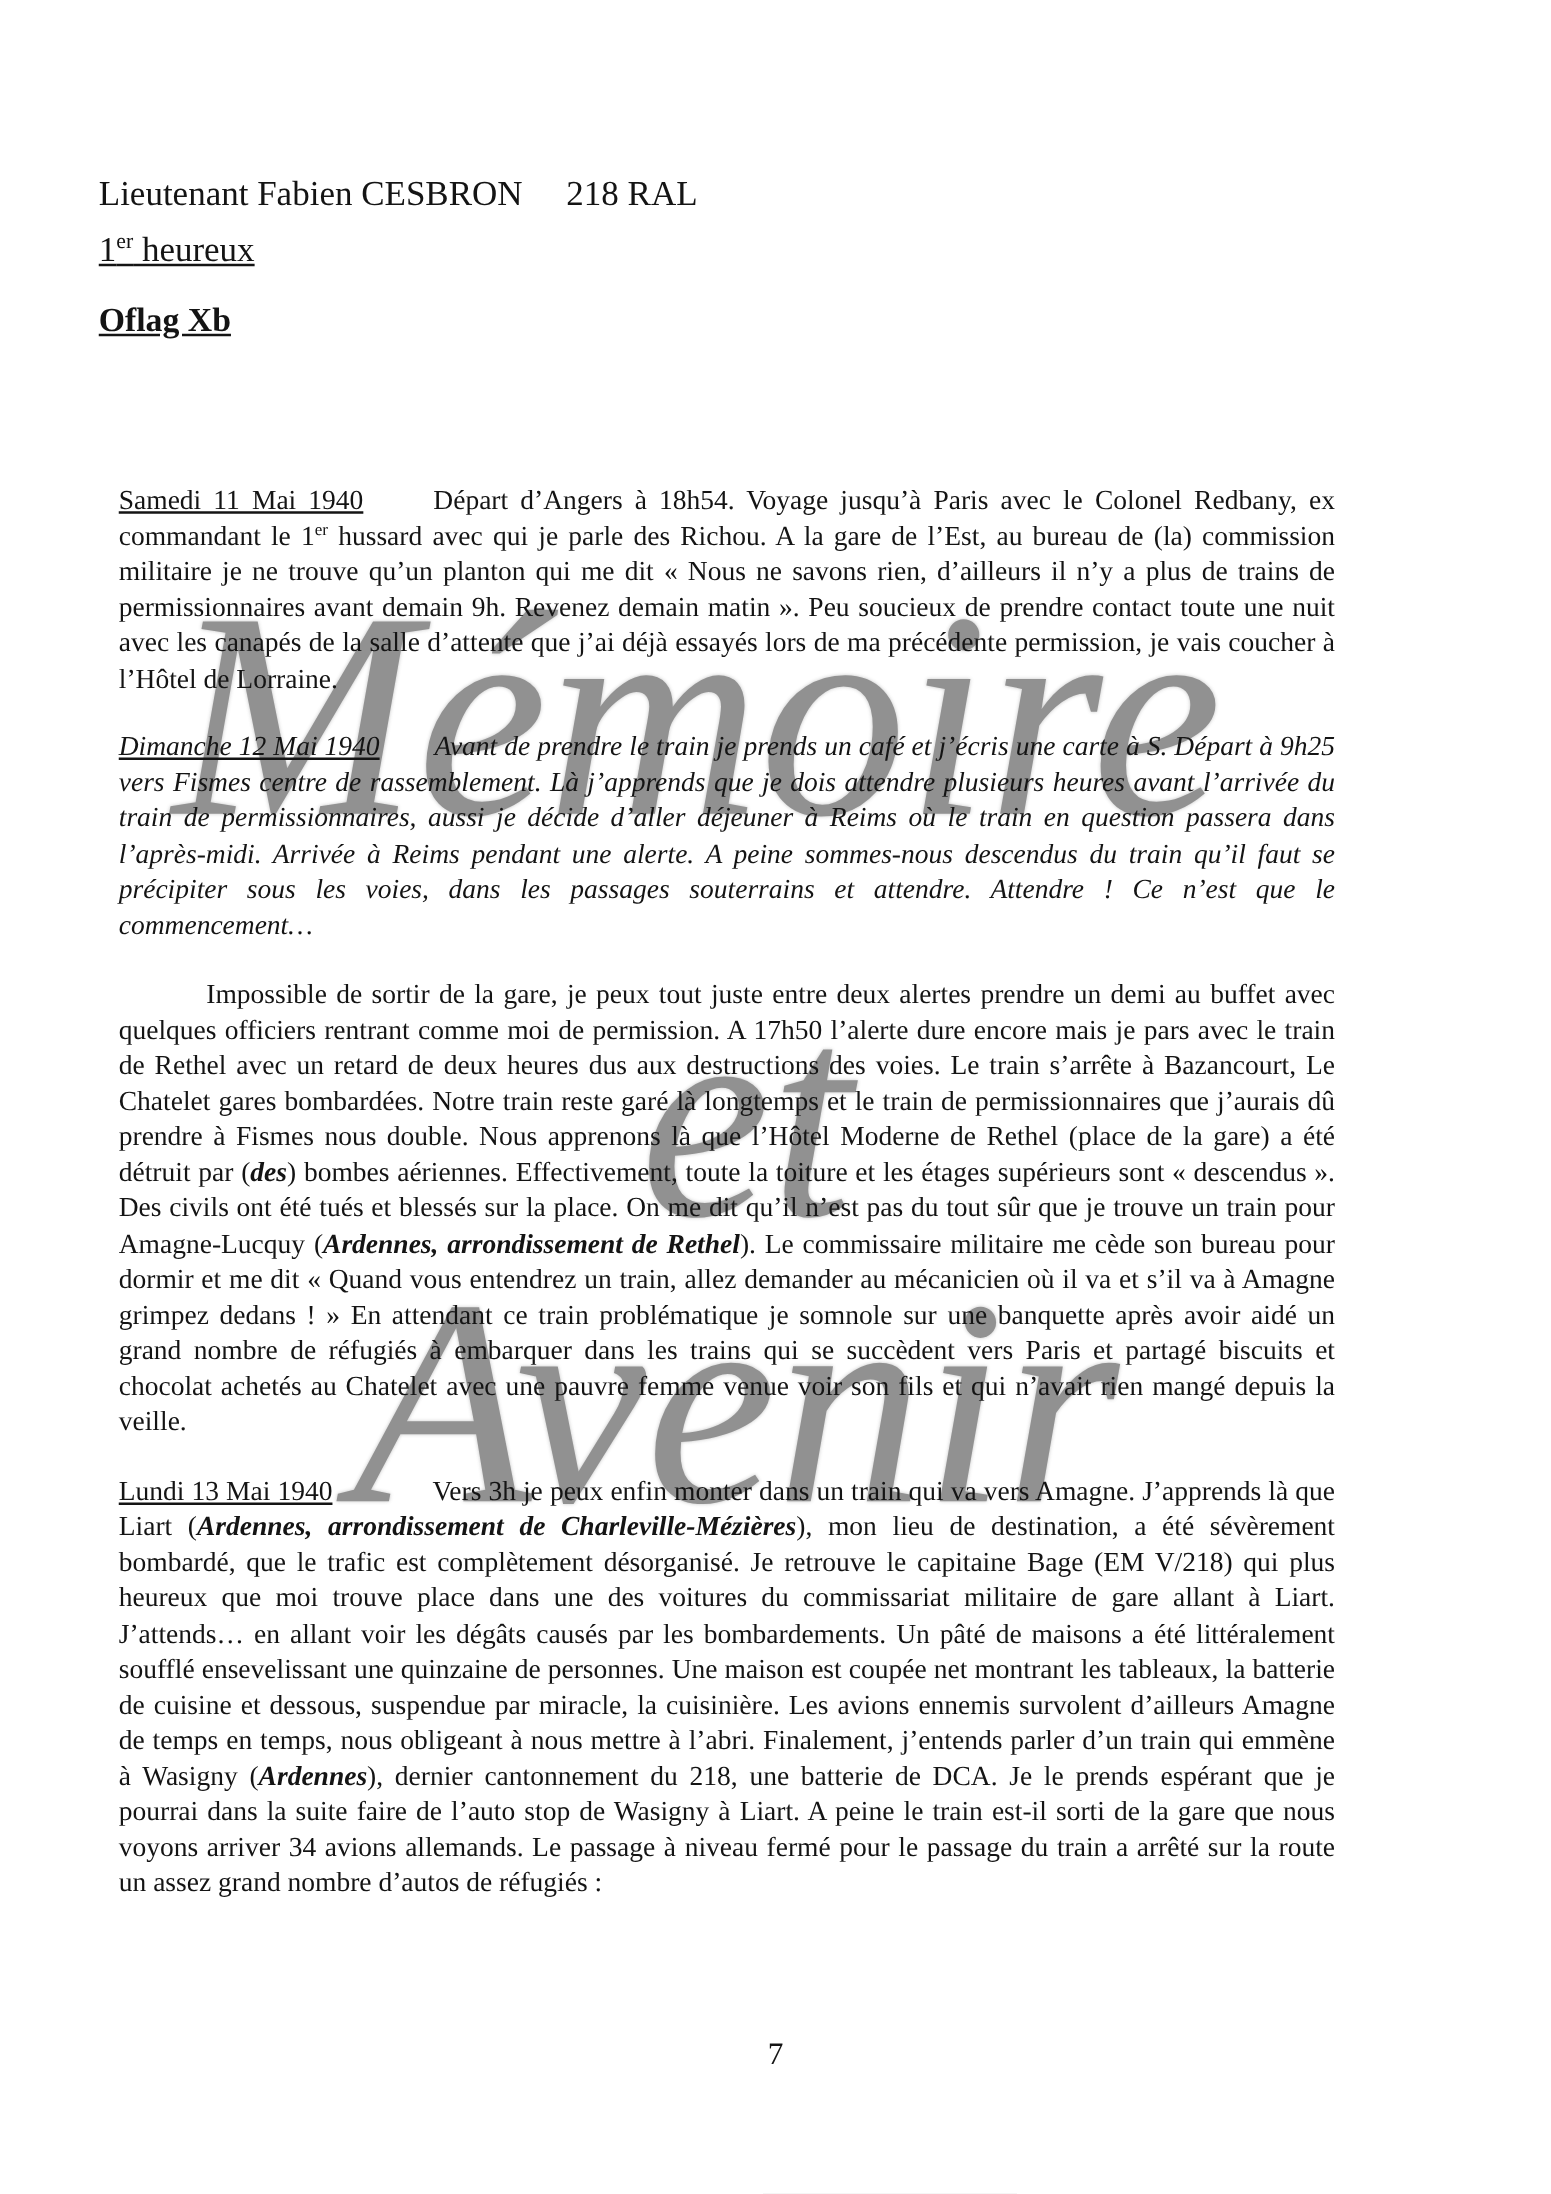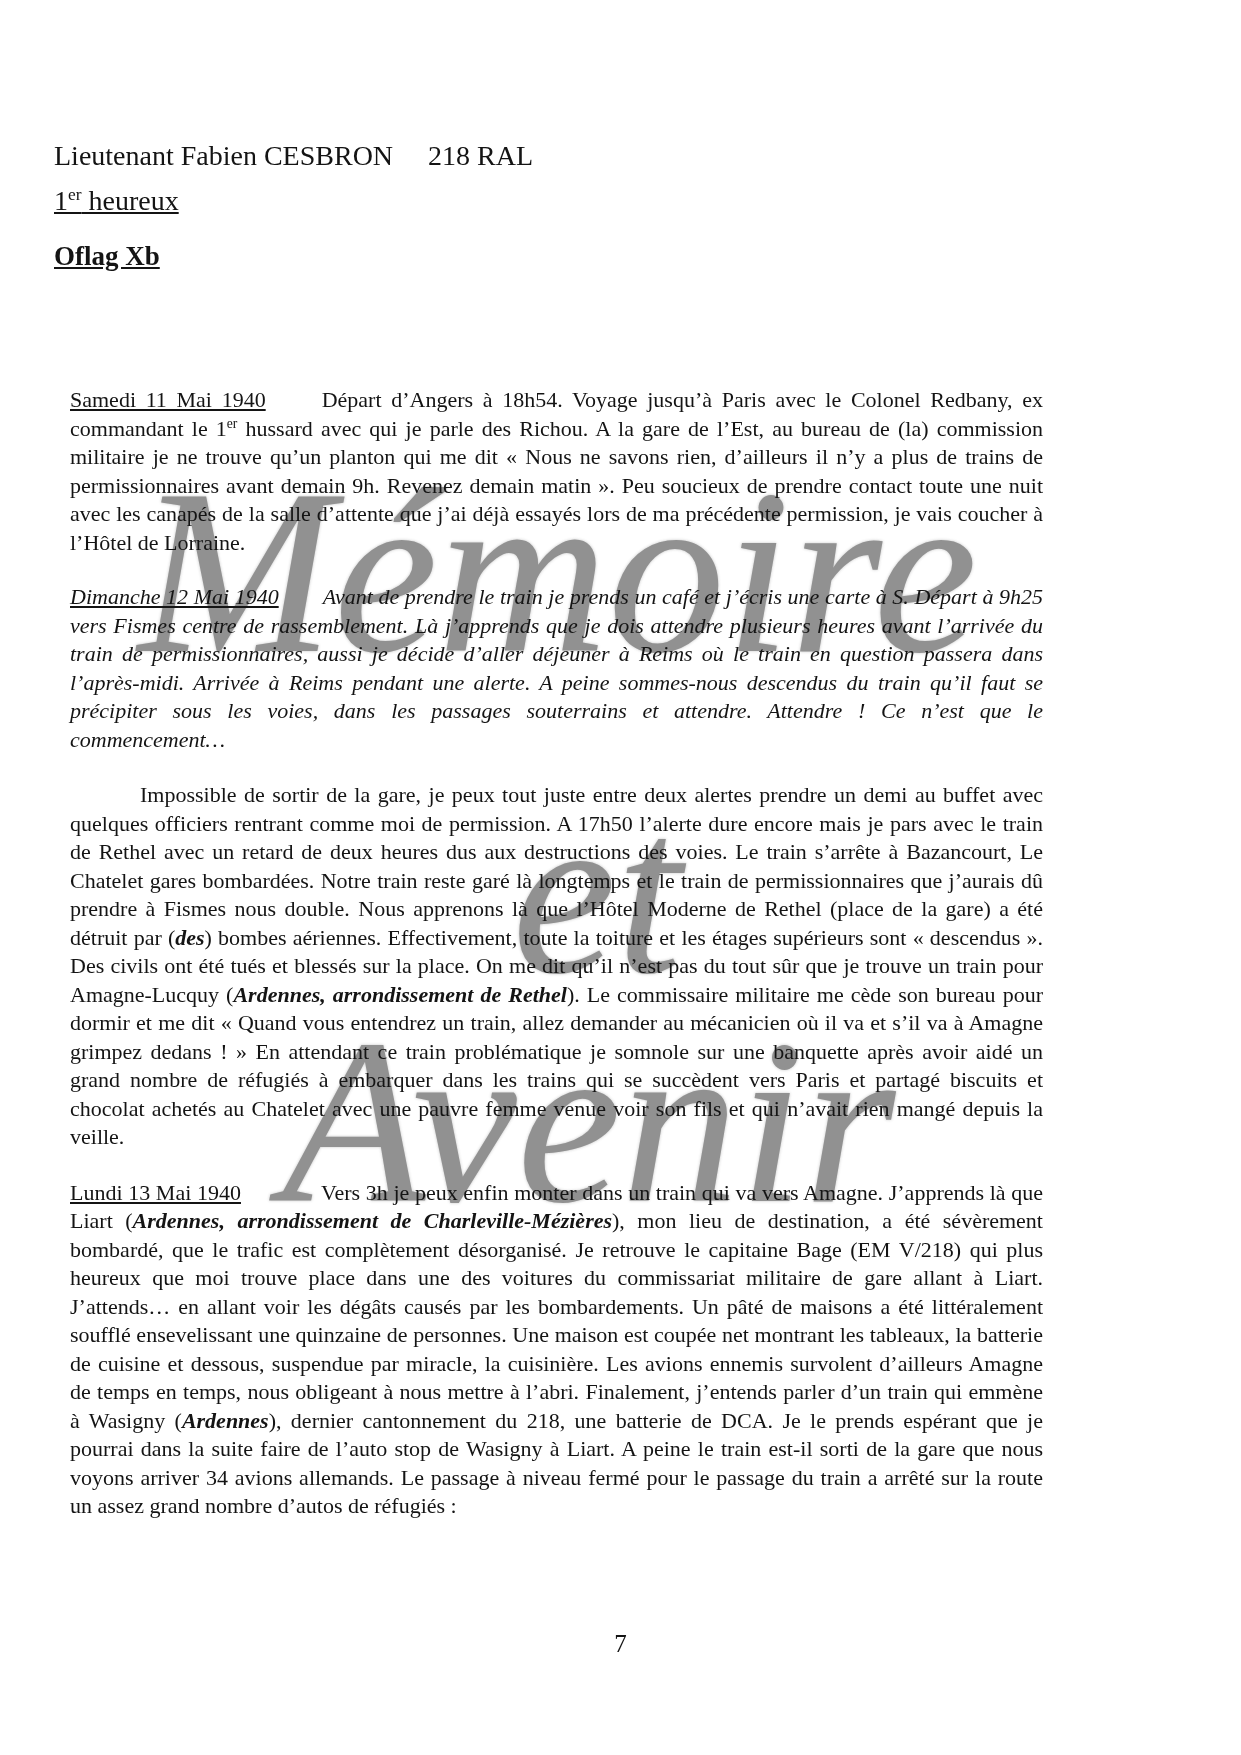--- a/index.html
+++ b/index.html
@@ -21,21 +21,21 @@
     line-height:1;
     color:#7a7a7a;
     opacity:.82;
     white-space:nowrap;
     text-shadow:0 0 3px rgba(122,122,122,.55);
   }
   .wm-memoire{left:138px;top:455px;}
   .wm-et{left:512px;top:776px;}
   .wm-avenir{left:282px;top:1005px;}
   
-  .content{position:relative;z-index:1;padding:140px 133px 0 54px;}
+  .content{position:relative;z-index:1;padding:140px 133px 0 79px;}
   .hline{font-size:28px;line-height:32px;white-space:nowrap;}
   .hline1{margin:0;}
   .hline2{margin:24px 0 0 0;}
   .hline3{margin:13px 0 0 0;text-decoration:underline;white-space:nowrap;}
   .doc-title{
     margin:24px 0 0 0;
     font-size:27px;line-height:31px;
     text-align:left;
   }
   .doc-title span{text-decoration:underline;}

